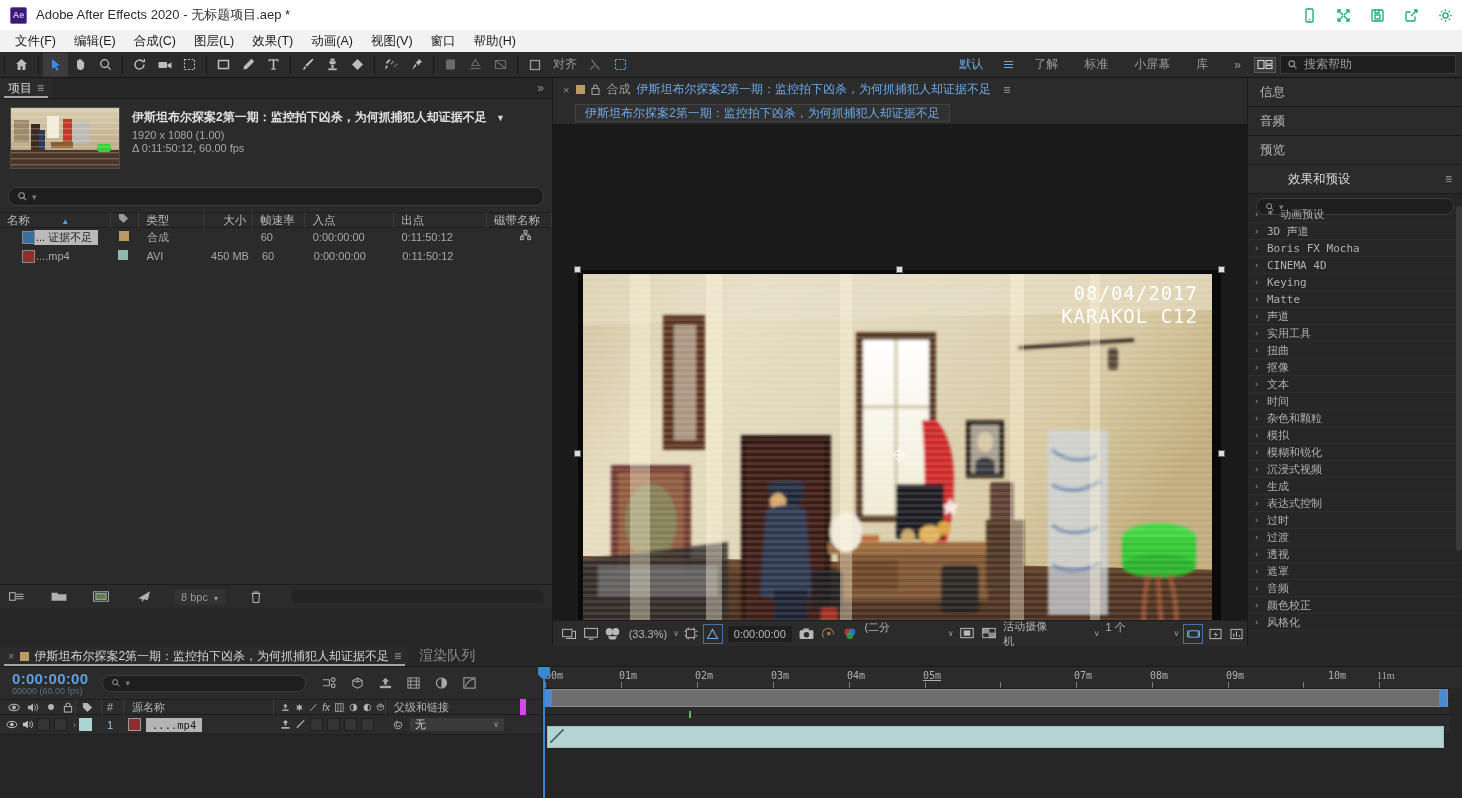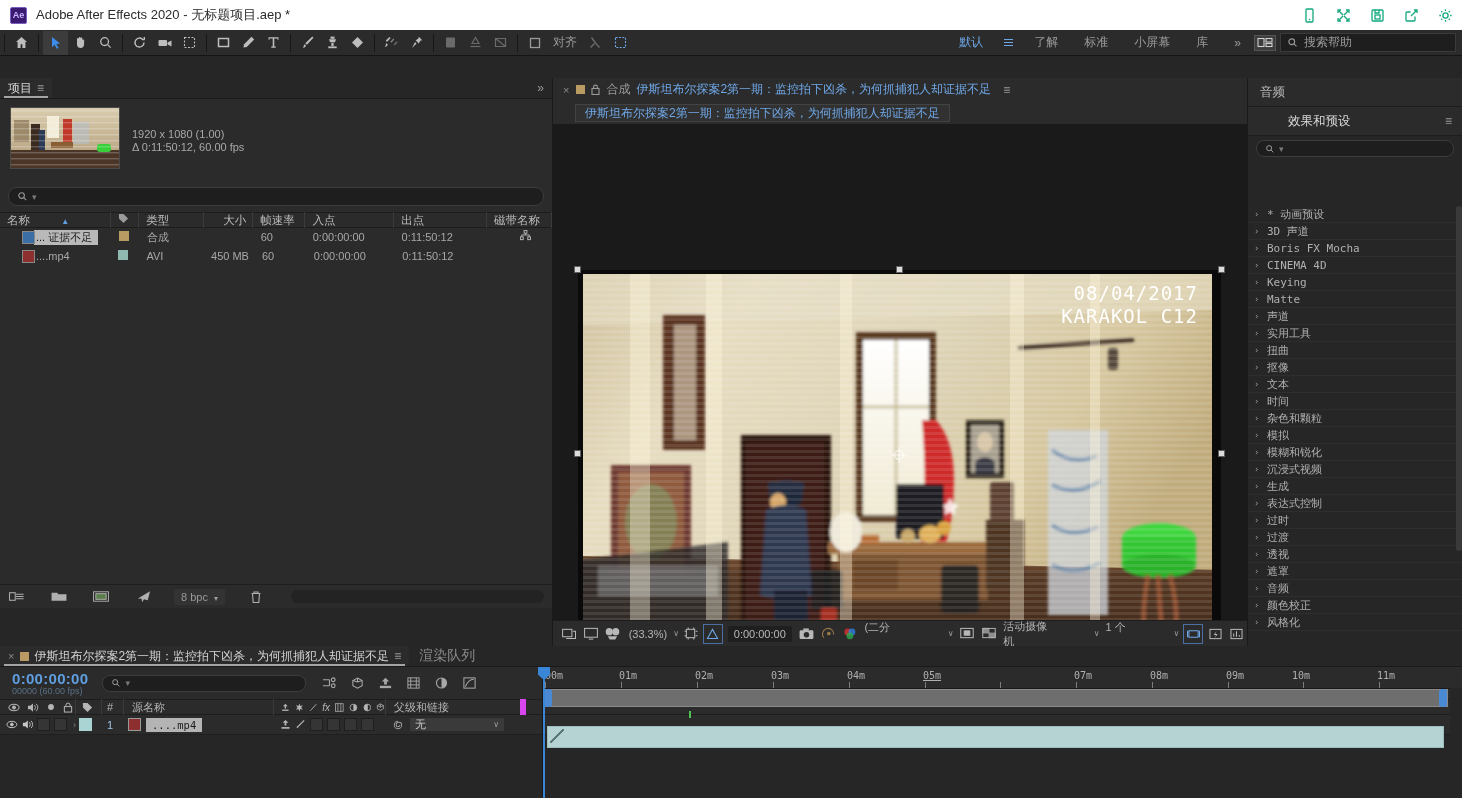--- a/index.html
+++ b/index.html
@@ -88,21 +88,21 @@
 
   
   #project-panel { left:0; top:0; width:552px; height:530px; background:#2b2b2b; }
   .proj-preview { display:flex; padding:8px 8px 4px 10px; gap:12px; }
   .thumb {
     width:110px; height:62px; border:1px solid #4a4a4a; position:relative; overflow:hidden;
     background:#3a3028;
   }
   .proj-meta { padding-top:2px; }
   .proj-title { color:#e2e2e2; font-size:12px; font-weight:bold; white-space:nowrap; }
-  .proj-sub { color:#a8a8a8; font-size:11px; margin-top:19px; }
+  .proj-sub { color:#a8a8a8; font-size:11px; margin-top:3px; }
   .proj-sub2 { color:#a8a8a8; font-size:11px; margin-top:1px; }
   .caret-dn { display:inline-block; margin-left:6px; color:#d4d4d4; font-size:9px; }
 
   .proj-search {
     margin: 14px 8px 4px 8px; height:19px; background:#1e1e1e; border:1px solid #3c3c3c;
     border-radius:9px; display:flex; align-items:center; padding-left:8px; gap:4px;
   }
   .proj-table { margin-top:6px; }
   .pt-head {
     display:flex; height:16px; background:#2b2b2b; border-top:1px solid #1c1c1c;
@@ -292,20 +292,31 @@
       </div>
       <div class="win-btn">
         <svg width="17" height="17" viewBox="0 0 17 17" fill="none" stroke="#12a87d" stroke-width="1.3">
           <circle cx="8.5" cy="8.5" r="2.6"></circle>
           <path d="M8.5 2.3v1.6M8.5 13.1v1.6M2.3 8.5h1.6M13.1 8.5h1.6M4.2 4.2l1.1 1.1M11.7 11.7l1.1 1.1M12.8 4.2l-1.1 1.1M5.3 11.7l-1.1 1.1"></path>
         </svg>
       </div>
     </div>
   </div>
 
+  <div class="menubar">
+    <div class="menu-item">文件(F)</div>
+    <div class="menu-item">编辑(E)</div>
+    <div class="menu-item">合成(C)</div>
+    <div class="menu-item">图层(L)</div>
+    <div class="menu-item">效果(T)</div>
+    <div class="menu-item">动画(A)</div>
+    <div class="menu-item">视图(V)</div>
+    <div class="menu-item">窗口</div>
+    <div class="menu-item">帮助(H)</div>
+  </div>
 
   <div class="toolbar">
     <div class="tb-sep"></div>
     <div class="tb-btn">
       <svg width="15" height="15" viewBox="0 0 15 15" fill="currentColor">
           <path d="M7.5 2L2 7h1.6v6h3V9.3h1.8V13h3V7H13z"></path>
         </svg>
     </div>
     <div class="tb-sep"></div>
     <div class="tb-btn active">
@@ -499,20 +510,24 @@
               <rect y="26" width="108" height="1.4"></rect>
                 <rect y="32" width="108" height="1.4"></rect>
               <rect y="38" width="108" height="1.4"></rect>
                 <rect y="44" width="108" height="1.4"></rect>
               <rect y="50" width="108" height="1.4"></rect>
                 <rect y="56" width="108" height="1.4"></rect>
             </g>
           </svg>
         </div>
         <div class="proj-meta">
+          <div class="proj-title">
+            <span>伊斯坦布尔探案2第一期：监控拍下凶杀，为何抓捕犯人却证据不足</span>
+            <span class="caret-dn">▼</span>
+          </div>
           <div class="proj-sub">1920 x 1080 (1.00)</div>
           <div class="proj-sub2">Δ 0:11:50:12, 60.00 fps</div>
         </div>
       </div>
 
       <div class="proj-search">
         <svg width="11" height="11" viewBox="0 0 13 13" fill="none" stroke="#9a9a9a" stroke-width="1.3">
             <circle cx="5.4" cy="5.4" r="3.3"></circle>
             <path d="M7.9 7.9l3 3"></path>
           </svg>
@@ -867,21 +882,27 @@
           <svg width="13" height="12" viewBox="0 0 14 13" fill="none" stroke="currentColor" stroke-width="1.1">
               <rect x="1" y="1.5" width="12" height="10"></rect>
               <path d="M4 9.5V6M7 9.5V3.5M10 9.5V7.5"></path>
             </svg>
         </div>
       </div>
     </div>
 
     <div class="panel" id="right-panel">
       <div class="rs-section">
+        <span>信息</span>
+      </div>
+      <div class="rs-section">
         <span>音频</span>
+      </div>
+      <div class="rs-section">
+        <span>预览</span>
       </div>
       <div class="rs-section active">
         <span>效果和预设</span>
         <span class="hamb">≡</span>
       </div>
       <div class="rs-search">
         <svg width="10" height="10" viewBox="0 0 13 13" fill="none" stroke="#9a9a9a" stroke-width="1.3">
             <circle cx="5.4" cy="5.4" r="3.3"></circle>
             <path d="M7.9 7.9l3 3"></path>
           </svg>
@@ -1176,22 +1197,22 @@
         <div class="ruler-tick" style="left:2px;">00m</div>
         <div class="ruler-tick" style="left:76px;">01m</div>
         <div class="ruler-tick" style="left:152px;">02m</div>
         <div class="ruler-tick" style="left:228px;">03m</div>
         <div class="ruler-tick" style="left:304px;">04m</div>
         <div class="ruler-tick" style="left:380px;text-decoration:underline;">05m</div>
         <div class="ruler-tick" style="left:455px;margin-top:19px;">06m</div>
         <div class="ruler-tick" style="left:531px;">07m</div>
         <div class="ruler-tick" style="left:607px;">08m</div>
         <div class="ruler-tick" style="left:683px;">09m</div>
-        <div class="ruler-tick" style="left:749px;">10m</div>
-        <div class="ruler-tick" style="left:834px;">11m</div>
+        <div class="ruler-tick" style="left:785px;">10m</div>
+        <div class="ruler-tick" style="left:834px;font-family:Liberation Serif, serif;">11m</div>
         <div class="ruler-mark" style="left:2px;"></div>
         <div class="ruler-mark" style="left:78px;"></div>
         <div class="ruler-mark" style="left:154px;"></div>
         <div class="ruler-mark" style="left:230px;"></div>
         <div class="ruler-mark" style="left:306px;"></div>
         <div class="ruler-mark" style="left:382px;"></div>
         <div class="ruler-mark" style="left:457px;"></div>
         <div class="ruler-mark" style="left:533px;"></div>
         <div class="ruler-mark" style="left:609px;"></div>
         <div class="ruler-mark" style="left:685px;"></div>

